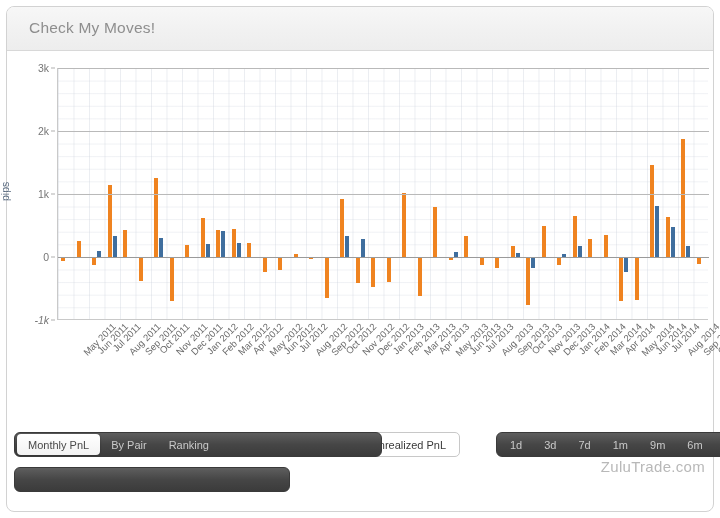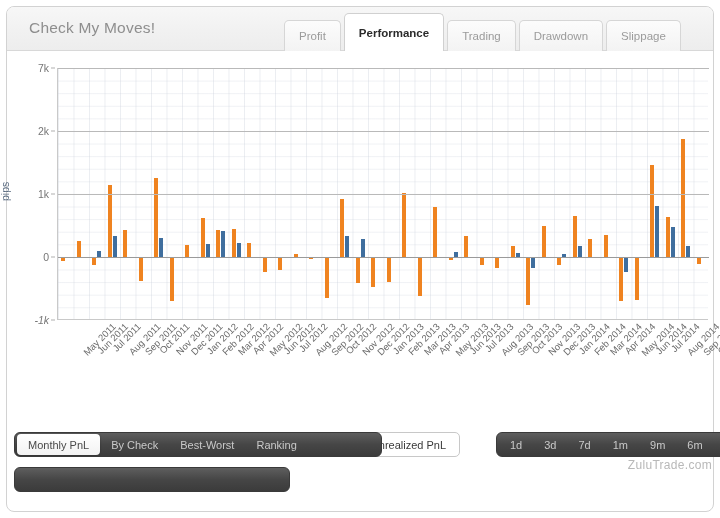--- a/index.html
+++ b/index.html
@@ -192,22 +192,22 @@
     border-radius: 2px;
     border: 1px solid rgba(0,0,0,.18);
   }
   .swatch.total  { background: #f07d16; }
   .swatch.unreal { background: #3f6e9e; }
   .legend-text { font-size: 11px; color: #3a3a3a; }
 
   
   .watermark {
     position: absolute;
-    right: 1px; top: 407px;
-    font-size: 12px;
+    right: 8px; top: 407px;
+    font-size: 15px;
     color: #b8b8b8;
     letter-spacing: .3px;
   }
 
   
   .segbar {
     position: absolute;
     display: flex;
     align-items: center;
     height: 25px;
@@ -243,33 +243,26 @@
 </head>
 <body>
 
 <div id="app">
   <div class="frame"></div>
 
   <div class="header">
     <div class="title">Check My Moves!</div>
   </div>
 
-  <div class="tabs" id="tabs">
-      <div class="tab">Profit</div>
-      <div class="tab active">Performance</div>
-      <div class="tab">Trading</div>
-      <div class="tab">Drawdown</div>
-      <div class="tab">Slippage</div>
-    </div>
 
   <div class="chart-panel">
 
     <div class="ylabels">
       <div class="axis-title">pips</div>
-    <div class="ylab" style="top: 0px;">7k</div>
+    <div class="ylab" style="top: 0px;">3k</div>
         <div class="ytick" style="top: 0px;"></div>
         <div class="ylab" style="top: 63px; text-align: right;">2k</div>
         <div class="ytick" style="top: 63px;"></div>
         <div class="ylab" style="top: 126px;">1k</div>
         <div class="ytick" style="top: 126px;"></div>
         <div class="ylab" style="top: 189px;">0</div>
         <div class="ytick" style="top: 189px;"></div>
         <div class="ylab" style="top: 252px; font-style: italic;">-1k</div>
         <div class="ytick" style="top: 252px;"></div>
       </div>
@@ -396,22 +389,21 @@
           <span class="swatch unreal" style="background: rgb(63, 110, 158);"></span>
           <span class="legend-text">Unrealized PnL</span>
         </div>
       </div>
 
     <div class="watermark">ZuluTrade.com</div>
   </div>
 
   <div class="segbar" id="views-bar">
       <div class="seg active">Monthly PnL</div>
-      <div class="seg">By Check</div>
-      <div class="seg">Best-Worst</div>
+      <div class="seg">By Pair</div>
       <div class="seg">Ranking</div>
     </div>
   <div class="segbar" id="unreal-bar">
     </div>
   <div class="segbar" id="period-bar">
       <div class="seg">1d</div>
       <div class="seg">3d</div>
       <div class="seg">7d</div>
       <div class="seg">1m</div>
       <div class="seg">9m</div>

